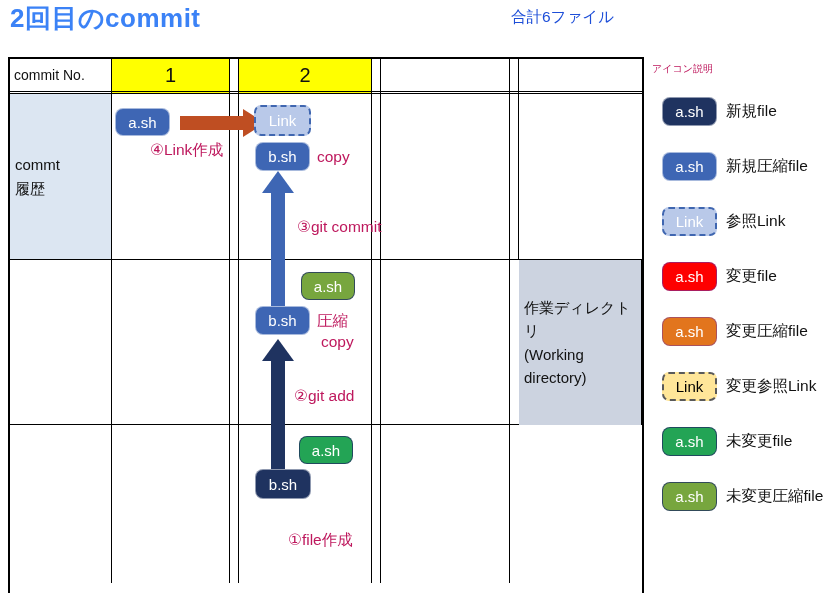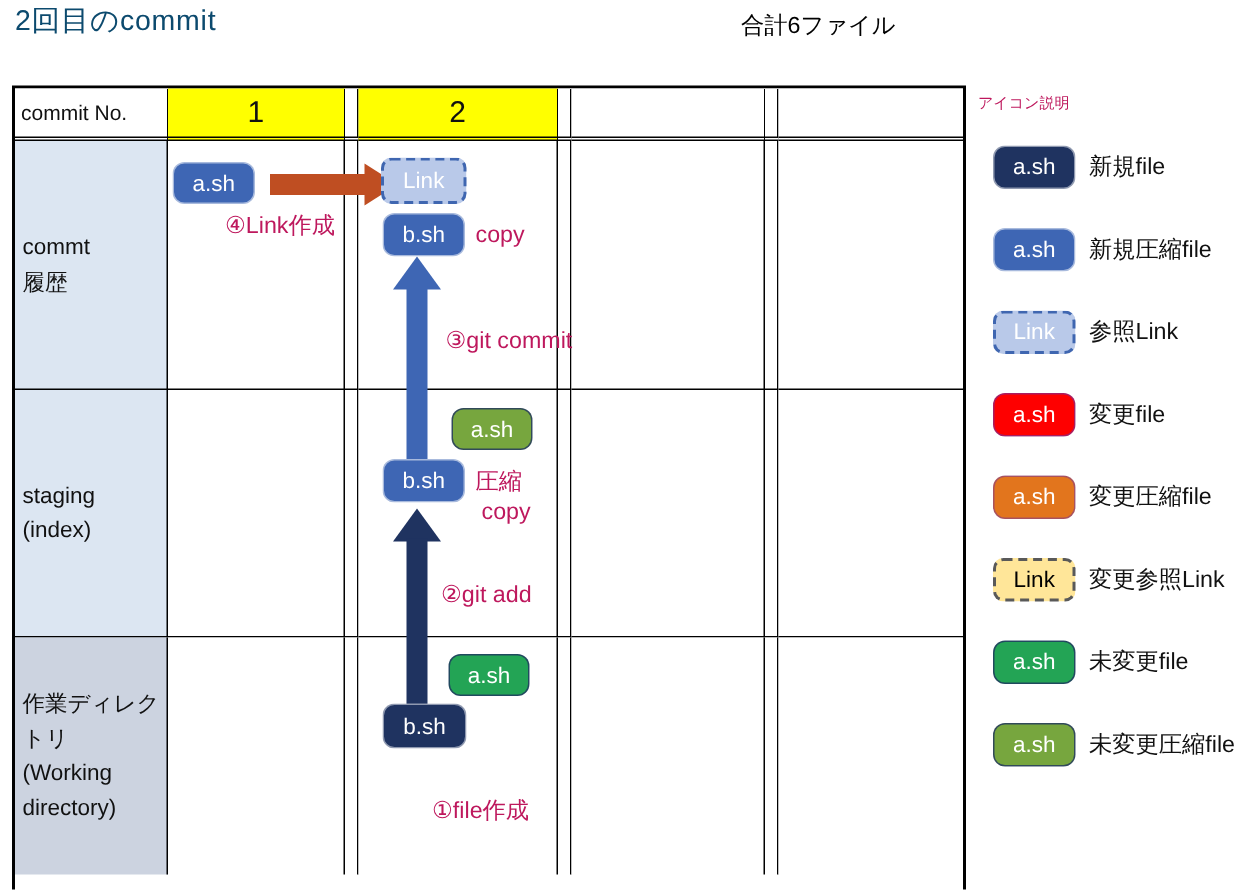--- a/index.html
+++ b/index.html
@@ -1,21 +1,21 @@
 <!DOCTYPE html>
 <html style="--navy: #1f3360; --blue: #3e66b4; --link_blue_bg: #b9c9e9; --link_blue_border: #3f66b0; --red: #fe0000; --orange: #e2751d; --link_yellow_bg: #ffe699; --link_yellow_border: #595959; --green: #23a455; --olive: #77a63e; --arrow_brown: #bf4e22; --header_yellow: #ffff00; --rowlabel_light: #dce6f2; --rowlabel_gray: #ccd3e0;"><head>
 <meta charset="utf-8">
 <style>
   * { box-sizing: border-box; margin: 0; padding: 0; }
   html,body { width: 835px; height: 593px; background: #fff; overflow: hidden;
               font-family: "Liberation Sans", "DejaVu Sans", sans-serif; color:#111; }
   .page { position: relative; width: 835px; height: 593px; }
 
-  .title { position:absolute; left:10px; top:1px; font-size:19px; font-weight:400; color:#0c4a6e; letter-spacing:0.5px; }
-  .subtitle { position:absolute; left:494px; top:7px; font-size:15.5px; color:#000000; }
+  .title { position:absolute; left:10px; top:1px; font-size:26px; font-weight:700; color:#3b82f6; letter-spacing:0.5px; }
+  .subtitle { position:absolute; left:511px; top:7px; font-size:15.5px; color:#1d4ed8; }
 
   
   .gtable { position:absolute; left:8px; top:57px; width:636px; height:593px;
             border:2px solid #000; background:#fff; }
   .grid { display:grid; width:100%; height:100%;
           grid-template-columns:102px 118px 9px 133px 9px 129px 9px 123px;
           grid-template-rows:35px 166px 165px 158px; }
   .cell { border-right:1px solid #000; border-bottom:1px solid #000; background:#fff; }
   .cell.lastcol { border-right:none; }
   .cell.lastrow { border-bottom:none; }
@@ -85,22 +85,20 @@
       <div class="cell rowlabel rl-light">commt
 履歴</div>
       <div class="cell"></div>
       <div class="cell"></div>
       <div class="cell"></div>
       <div class="cell"></div>
       <div class="cell"></div>
       <div class="cell"></div>
       <div class="cell lastcol"></div>
 
-      <div class="cell rowlabel rl-light">staging
-(index)</div>
       <div class="cell"></div>
       <div class="cell"></div>
       <div class="cell"></div>
       <div class="cell"></div>
       <div class="cell"></div>
       <div class="cell"></div>
       <div class="cell lastcol"></div>
 
       <div class="cell rowlabel rl-gray lastrow">作業ディレクトリ
 (Working directory)</div>

